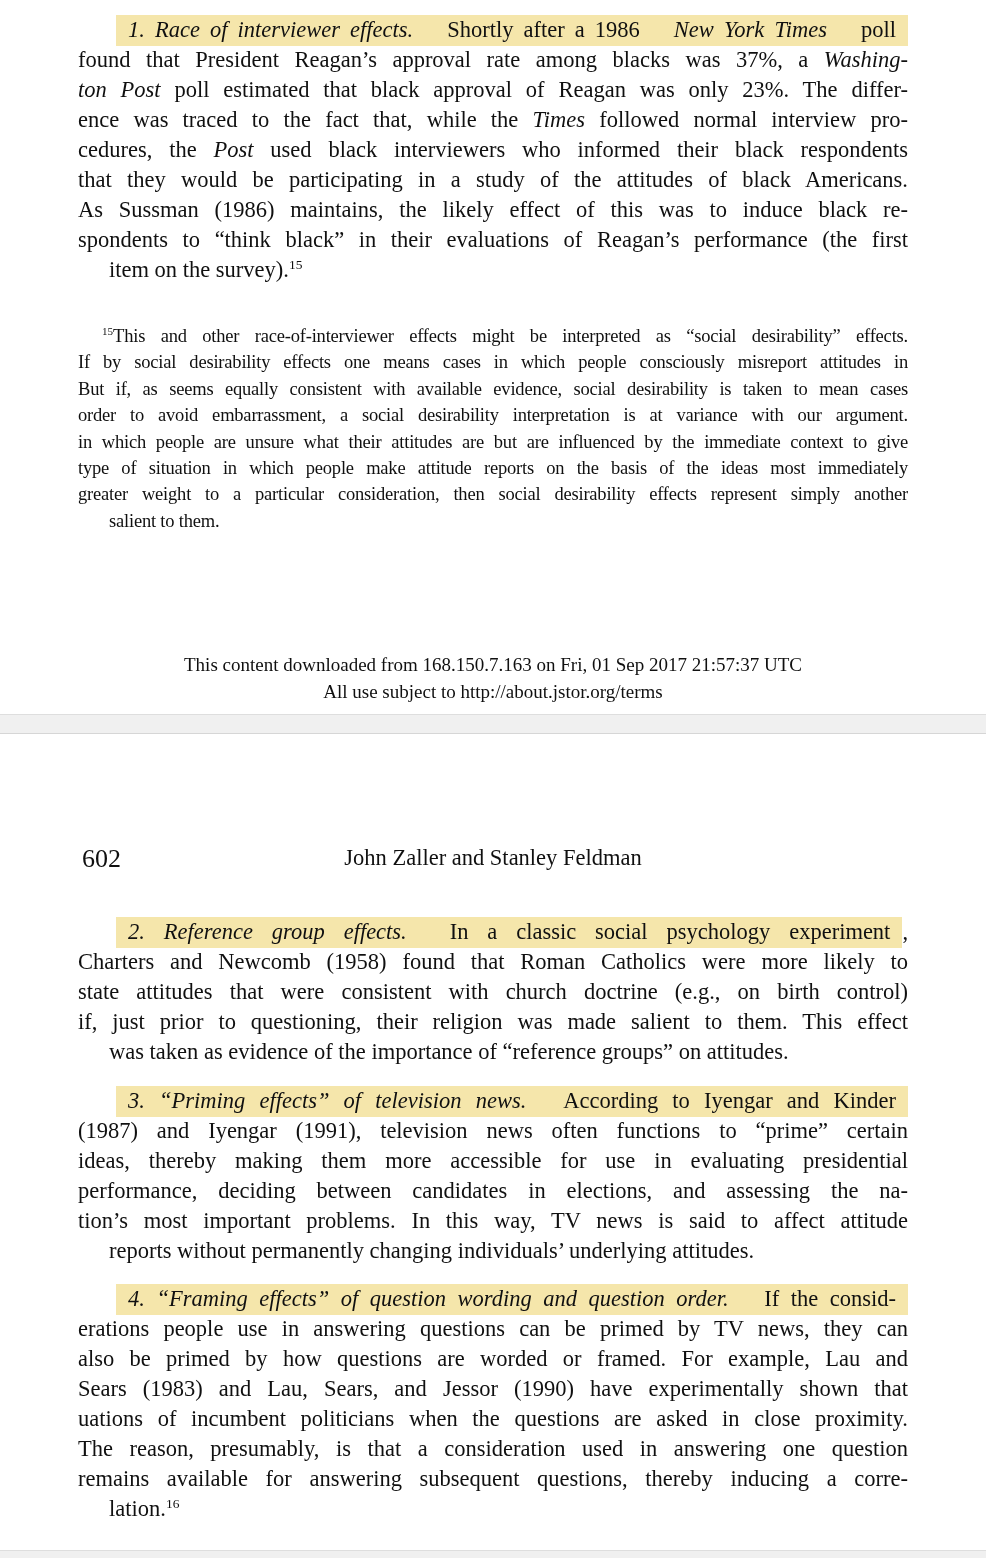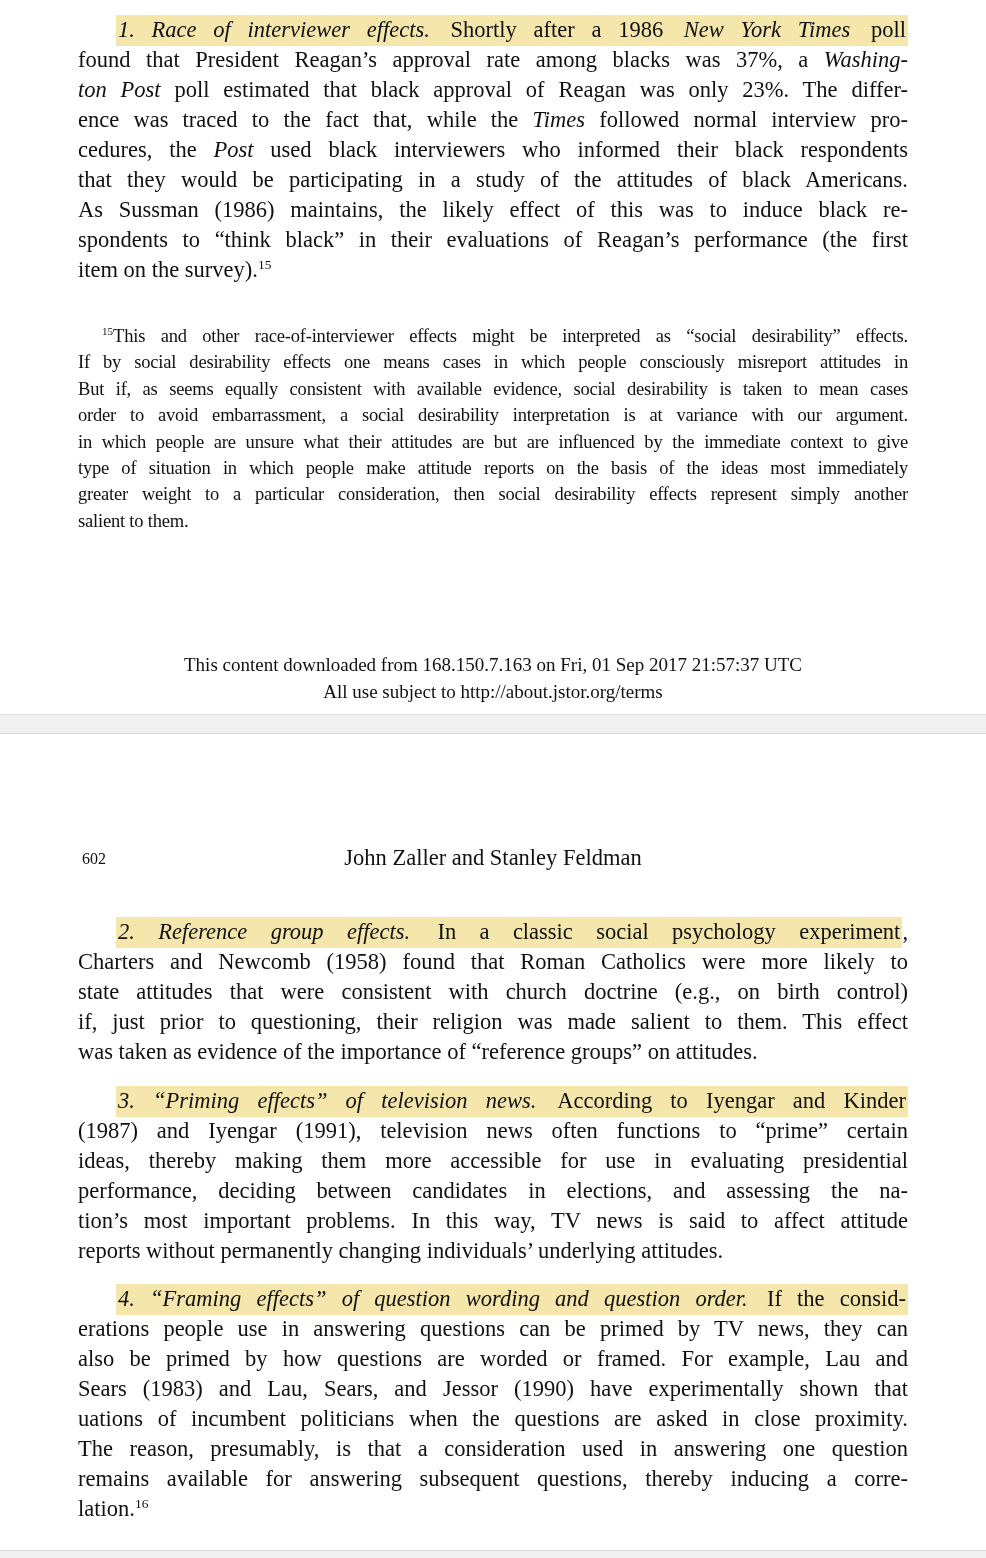--- a/index.html
+++ b/index.html
@@ -16,45 +16,45 @@
   .para {
     position:absolute;
     left:78px;
     width:830px;
     --indent:38px;
   }
   .body-text { font-size:22.5px; line-height:30px; }
   .footnote-text { font-size:18.5px; line-height:26.4px; letter-spacing:-0.2px; }
 
   .line { text-align:justify; text-align-last:justify; }
-  .line.last { text-align-last:left; }
+  .line.last { text-align-last:left;margin-left:31px; }
   .line.first { text-indent:var(--indent); }
 
   .it { font-style:italic; }
-  .hl { background:var(--hl, #f5e6ab); padding:2px 2px 4px;margin-top:37px; }
+  .hl { background:var(--hl, #f5e6ab); padding:2px 12px 4px;margin-top:37px; }
   sup { font-size:0.6em; line-height:0; vertical-align:super; letter-spacing:0; }
 
   .jstor-notice {
     position:absolute; left:0; top:651px; width:986px;
     text-align:center; font-size:19px; line-height:27px;font-family:Liberation Serif, serif;
   }
 
   .page-divider {
     position:absolute; left:0; top:714px; width:986px; height:20px;
     background:#f0f0f0;
     border-top:1px solid #dedede;
     border-bottom:1px solid #d6d6d6;
     box-sizing:border-box;
   }
 
   .pagehead {
     position:absolute; left:78px; top:843px; width:830px; height:32px;
     font-size:22.5px; line-height:30px;
   }
-  .pagenum { position:absolute; left:4px; top:1px; font-size:16px; }
+  .pagenum { position:absolute; left:4px; top:1px; font-size:26px; }
   .runhead { position:absolute; left:0; top:0; width:100%; text-align:center; }
 
   .bottom-strip {
     position:absolute; left:0; top:1550px; width:986px; height:8px;
     background:#f0f0f0;
     border-top:1px solid #dedede;
     box-sizing:border-box;
   }
 </style>
 </head>

